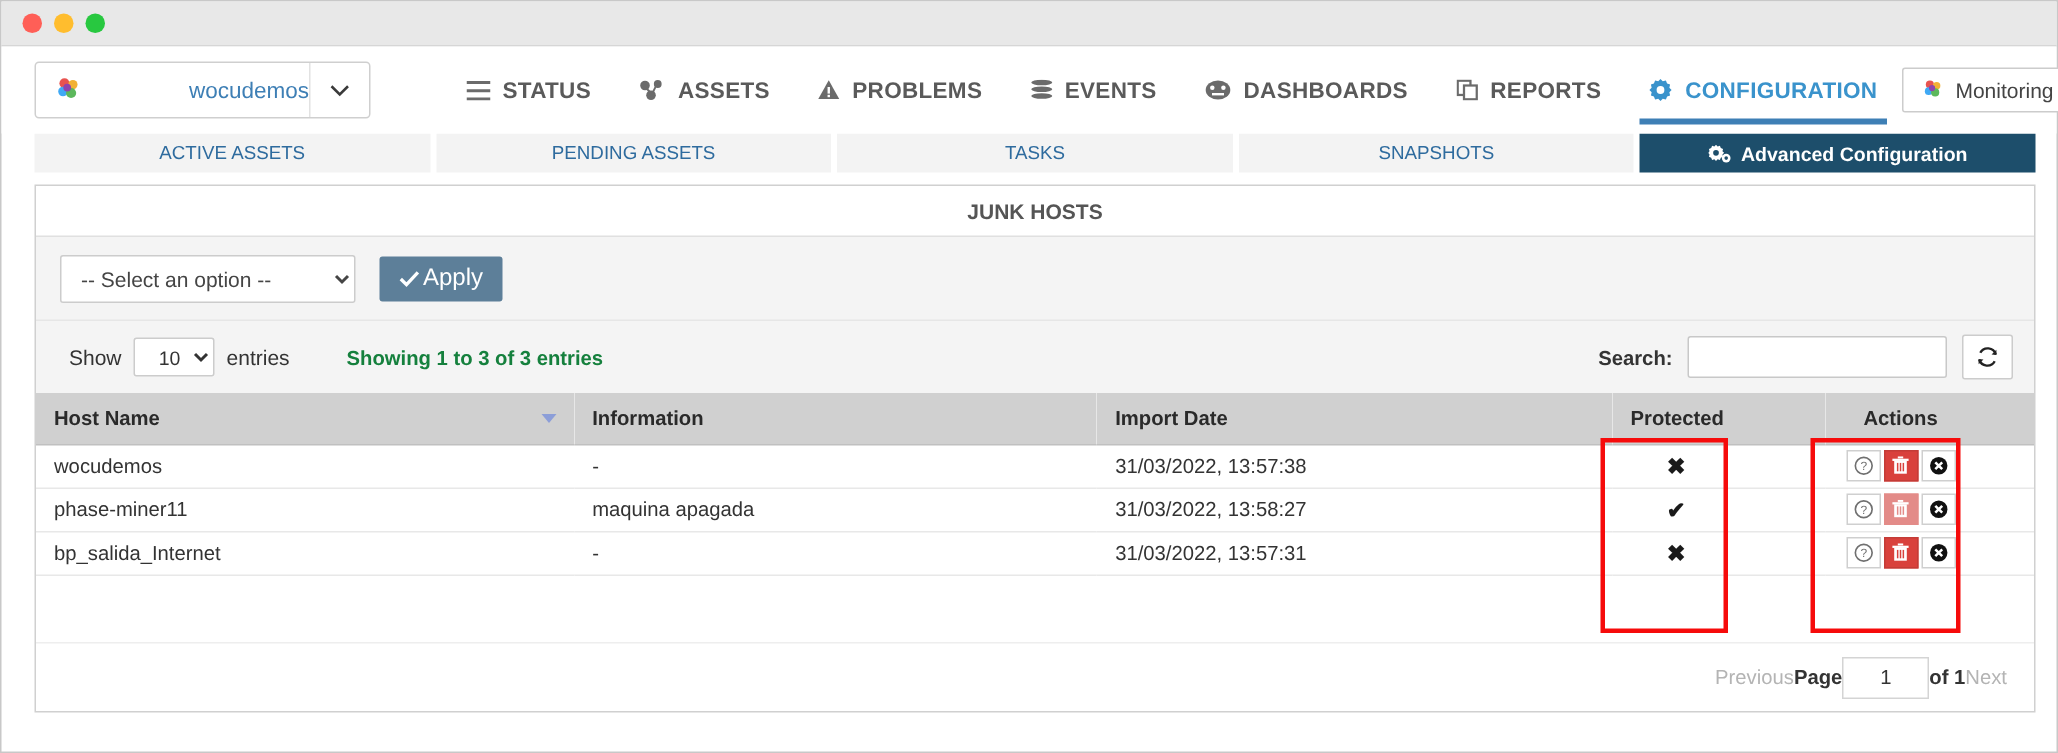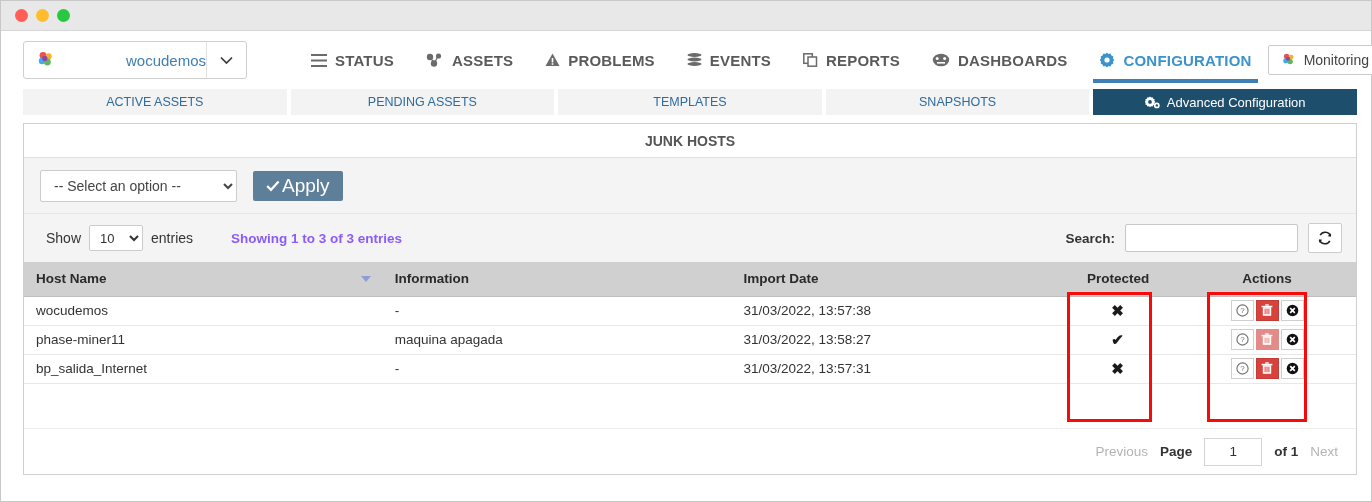--- a/index.html
+++ b/index.html
@@ -110,21 +110,21 @@
     height: 26px;
     background: #f3f3f3;
     color: #2e6b9e;
     font-size: 12.5px;
     display: flex; align-items: center; justify-content: center;
     white-space: nowrap;
   }
   .subtab.sel { background: #bcd9ec; color: #16425f; }
   .subtab.adv {
     background: #1d4e6b; color: #ffffff;
-    gap: 7px; font-size: 13px;
+    gap: 7px; font-size: 13px; font-weight: bold;
   }
 
   
   .panel {
     margin: 0 14px 0 22px;
     border: 1px solid #d0d0d0;
     background: #fff;
     height: 352px;
     display: flex; flex-direction: column;
   }
@@ -163,21 +163,21 @@
     color: #454545;
     border: 1px solid #cbcbcb;
     background: #e4e4e4;
     padding-left: 9px;
     border-radius: 2px;
   }
   .btn-apply {
     height: 30px;
     background: #5d7f99;
     color: #fff;
-    font-size: 19px;
+    font-size: 16px;
     display: flex; align-items: center;
     padding: 0 13px;
     border: none;
     border-radius: 2px;
     font-family: "Liberation Sans", sans-serif;
     gap: 2px;
     justify-content: flex-end;
   }
 
   .infobar {
@@ -185,23 +185,23 @@
     background: #f4f4f4;
     display: flex; align-items: center;
     padding: 0 14px 0 22px;
     font-size: 14px; color: #333;
   }
   .show-group { display: flex; align-items: center; gap: 8px; }
   select.entries {
     height: 26px; width: 54px; font-size: 13px;
     font-family: "Liberation Sans", sans-serif;
     border: 1px solid #cccccc; background: #fff; color: #333;
-    padding-left: 6px; border-radius: 2px;
-  }
-  .showing { margin-left: 38px; font-weight: bold; font-size: 13.5px; color: #8b5cf6; }
+    padding-left: 6px; border-radius: 2px; text-align: center;
+  }
+  .showing { margin-left: 38px; font-weight: bold; font-size: 13.5px; color: #15803d; }
   .search-group { margin-left: auto; display: flex; align-items: center; gap: 10px; }
   .search-label { font-size: 13.5px; font-weight: bold; color: #333; }
   input.search {
     width: 173px; height: 28px;
     border: 1px solid #c8c8c8; background: #fff;
     font-size: 13px; padding: 0 6px;
     font-family: "Liberation Sans", sans-serif;
     border-radius: 2px;
   }
   .btn-refresh {
@@ -261,21 +261,20 @@
   }
   .act-btn.del.light { background: #e38b88; border-color: #e38b88; }
   .act-btn.cancel { color: #1a1a1a; }
 
   
   .pager {
     height: 46px;
     background: #fff;
     display: flex; align-items: center; justify-content: flex-end;
     padding: 0 18px;
-    gap: 12px;
     font-size: 13.5px;
     border-top: 1px solid #eeeeee;
   }
   .pg-muted { color: #b4b4b4; }
   .pg-strong { color: #333; font-weight: bold; }
   input.pgnum {
     width: 58px; height: 28px;
     border: 1px solid #d4d4d4; background: #fff;
     text-align: center; font-size: 13.5px; color: #333;
     font-family: "Liberation Sans", sans-serif;
@@ -363,38 +362,38 @@
               <ellipse cx="7.5" cy="2" rx="7" ry="1.9" fill="currentColor"></ellipse>
               <ellipse cx="7.5" cy="6.5" rx="7" ry="1.9" fill="currentColor"></ellipse>
               <ellipse cx="7.5" cy="11" rx="7" ry="1.9" fill="currentColor"></ellipse>
             </svg>
         </span>
         <span>EVENTS</span>
       </div>
 
       <div class="navitem">
         <span class="nvico">
-          <svg width="15" height="14" viewBox="0 0 15 14">
-              <rect x="0.8" y="0.8" width="8.5" height="9.5" fill="none" stroke="currentColor" stroke-width="1.5"></rect>
-              <rect x="5" y="4" width="8.5" height="9.2" fill="#fff" stroke="currentColor" stroke-width="1.5"></rect>
-            </svg>
-        </span>
-        <span>REPORTS</span>
-      </div>
-
-      <div class="navitem">
-        <span class="nvico">
           <svg width="18" height="14" viewBox="0 0 18 14">
               <ellipse cx="9" cy="7" rx="8.2" ry="6.3" fill="currentColor"></ellipse>
               <circle cx="5.2" cy="5.5" r="1.5" fill="#fff"></circle>
               <circle cx="12.6" cy="5.5" r="1.5" fill="#fff"></circle>
               <rect x="5" y="9" width="8" height="1.6" fill="#fff"></rect>
             </svg>
         </span>
         <span>DASHBOARDS</span>
+      </div>
+
+      <div class="navitem">
+        <span class="nvico">
+          <svg width="15" height="14" viewBox="0 0 15 14">
+              <rect x="0.8" y="0.8" width="8.5" height="9.5" fill="none" stroke="currentColor" stroke-width="1.5"></rect>
+              <rect x="5" y="4" width="8.5" height="9.2" fill="#fff" stroke="currentColor" stroke-width="1.5"></rect>
+            </svg>
+        </span>
+        <span>REPORTS</span>
       </div>
 
       <div class="navitem active">
         <span class="nvico">
           <svg width="16" height="16" viewBox="0 0 16 16">
               <path d="M8 0.6 L9.5 2.1 L11.6 1.6 L12.4 3.6 L14.4 4.4 L13.9 6.5 L15.4 8 L13.9 9.5 L14.4 11.6 L12.4 12.4 L11.6 14.4 L9.5 13.9 L8 15.4 L6.5 13.9 L4.4 14.4 L3.6 12.4 L1.6 11.6 L2.1 9.5 L0.6 8 L2.1 6.5 L1.6 4.4 L3.6 3.6 L4.4 1.6 L6.5 2.1 Z" fill="currentColor"></path>
               <circle cx="8" cy="8" r="2.6" fill="#fff"></circle>
             </svg>
         </span>
         <span>CONFIGURATION</span>
@@ -420,21 +419,21 @@
   </div>
 
   <div class="subtabs">
     <div class="subtab">
         <span>ACTIVE ASSETS</span>
       </div>
     <div class="subtab">
         <span>PENDING ASSETS</span>
       </div>
     <div class="subtab">
-        <span>TEMPLATES</span>
+        <span>TASKS</span>
       </div>
     <div class="subtab">
         <span>SNAPSHOTS</span>
       </div>
     <div class="subtab adv">
       <span>
         <svg width="15" height="13" viewBox="0 0 15 13">
             <path d="M5 0.5 L6.1 1.6 L7.6 1.2 L8.2 2.7 L9.7 3.3 L9.3 4.8 L10.4 5.9 L9.3 7 L9.7 8.5 L8.2 9.1 L7.6 10.6 L6.1 10.2 L5 11.3 L3.9 10.2 L2.4 10.6 L1.8 9.1 L0.3 8.5 L0.7 7 L-0.4 5.9 L0.7 4.8 L0.3 3.3 L1.8 2.7 L2.4 1.2 L3.9 1.6 Z" fill="#fff"></path>
             <circle cx="5" cy="5.9" r="1.9" fill="#1d4e6b"></circle>
             <circle cx="11.8" cy="9.4" r="2.9" fill="#fff"></circle>

